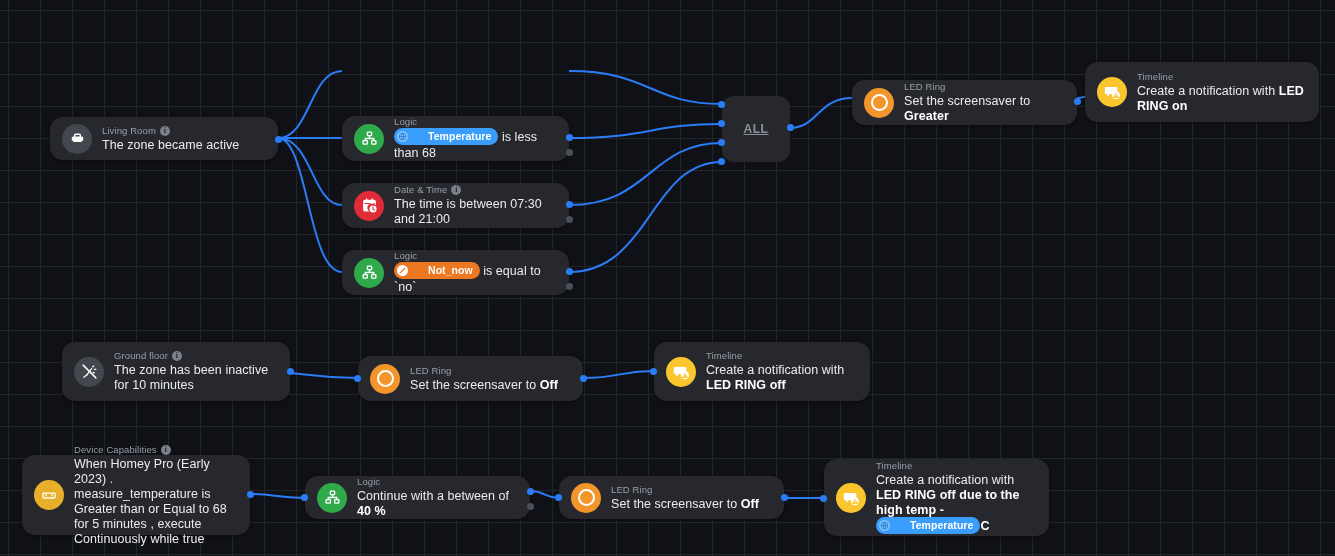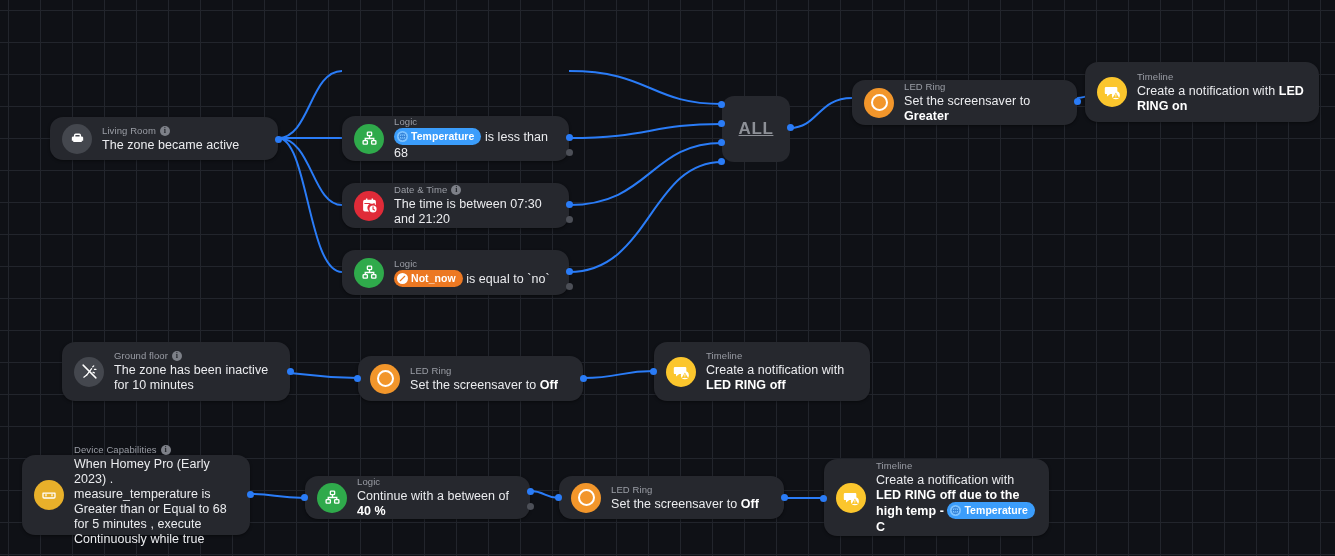--- a/index.html
+++ b/index.html
@@ -53,21 +53,21 @@
     font-family:"Liberation Serif",serif;
   }
   .title{
     font-size:12.5px;color:#ebecef;line-height:15px;
     letter-spacing:.05px;
   }
   .title b{font-weight:bold;color:#ffffff;}
   .title.bold{font-weight:normal;}
 
   .tag{
-    display:inline-flex;align-items:center;gap:3px;
+    display:inline-flex;align-items:center;gap:20px;
     border-radius:9px;padding:1px 7px 1px 3px;
     font-size:10.5px;color:#fff;font-weight:bold;
     vertical-align:middle;position:relative;top:-1px;
   }
   .tag.blue{background:#3b9dfb;}
   .tag.orange{background:#ec7822;}
   .tagdot{
     width:11px;height:11px;border-radius:50%;
     display:inline-flex;align-items:center;justify-content:center;
     flex:0 0 11px;
@@ -78,21 +78,21 @@
   .port{
     position:absolute;width:7px;height:7px;border-radius:50%;
     background:#2a7cf7;
   }
   .port.off{background:#4c4f57;}
   .port.in{background:#2a7cf7;}
 
   .allnode{
     position:absolute;background:#26282e;border-radius:12px;
     display:flex;align-items:center;justify-content:center;
-    color:#8d9097;font-size:17px;font-weight:bold;letter-spacing:.6px;text-decoration:underline;
+    color:#8d9097;font-size:12px;font-weight:bold;letter-spacing:.6px;text-decoration:underline;
   }
 </style>
 </head>
 <body>
 
 <div id="canvas">
 
   <svg id="wires" viewBox="0 0 1335 556" width="1335" height="556">
     <g fill="none" stroke="#2a7cf7" stroke-width="2">
 
@@ -175,21 +175,21 @@
         <path d="M7 2v2H5.5A2.5 2.5 0 0 0 3 6.5V18a2.5 2.5 0 0 0 2.5 2.5h6.2a6.5 6.5 0 1 1 9.3-8.7V6.5A2.5 2.5 0 0 0 18.5 4H17V2h-2v2H9V2H7zm-2.2 6.4h14.4V10H4.8V8.4z"></path>
         <circle cx="17" cy="17" r="5" fill="#ffffff"></circle>
         <path d="M17 14v3.2l2 1.2" stroke="#e02b38" stroke-width="1.6" fill="none" stroke-linecap="round"></path>
       </svg>
     </span>
     <div class="body">
       <div class="sub">
         <span>Date &amp; Time</span>
         <span class="info">i</span>
       </div>
-      <div class="title">The time is between 07:30 and 21:20</div>
+      <div class="title">The time is between 07:30 and 21:00</div>
     </div>
     <span class="port" style="right:-4px;top:18px;"></span>
     <span class="port off" style="right:-4px;top:33px;"></span>
   </div>
 
   <div class="card" style="left:342px;top:250px;width:227px;height:45px;">
     <span class="ico" style="background:#2faa4b;">
       <svg width="17" height="17" viewBox="0 0 24 24" fill="none" stroke="#ffffff" stroke-width="1.9">
         <rect x="9" y="3" width="6" height="5" rx="1"></rect>
         <rect x="3" y="15" width="6" height="5" rx="1"></rect>

